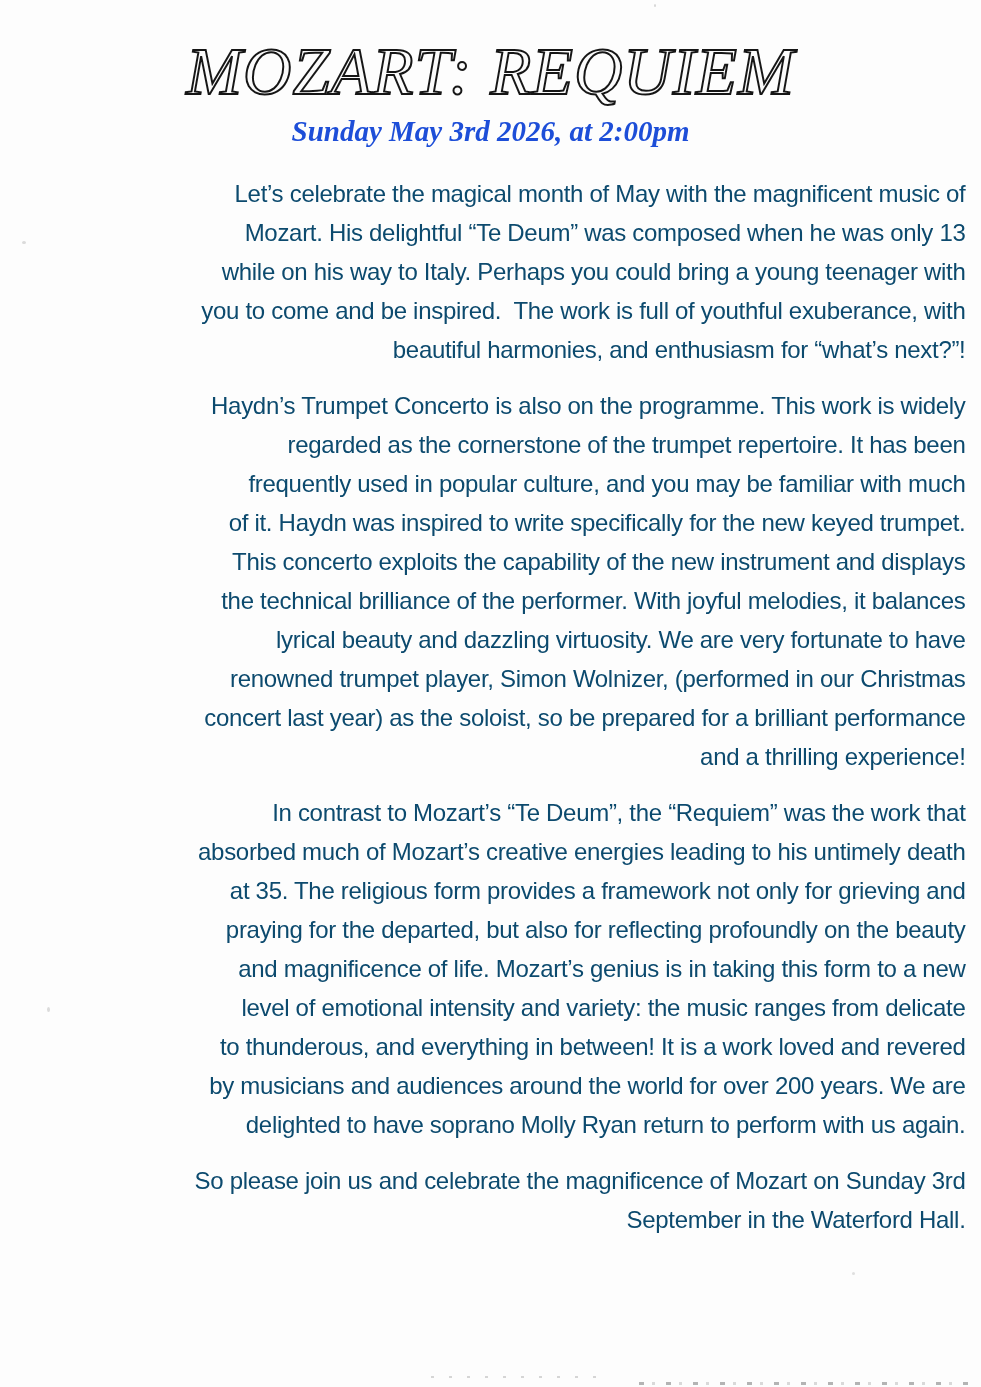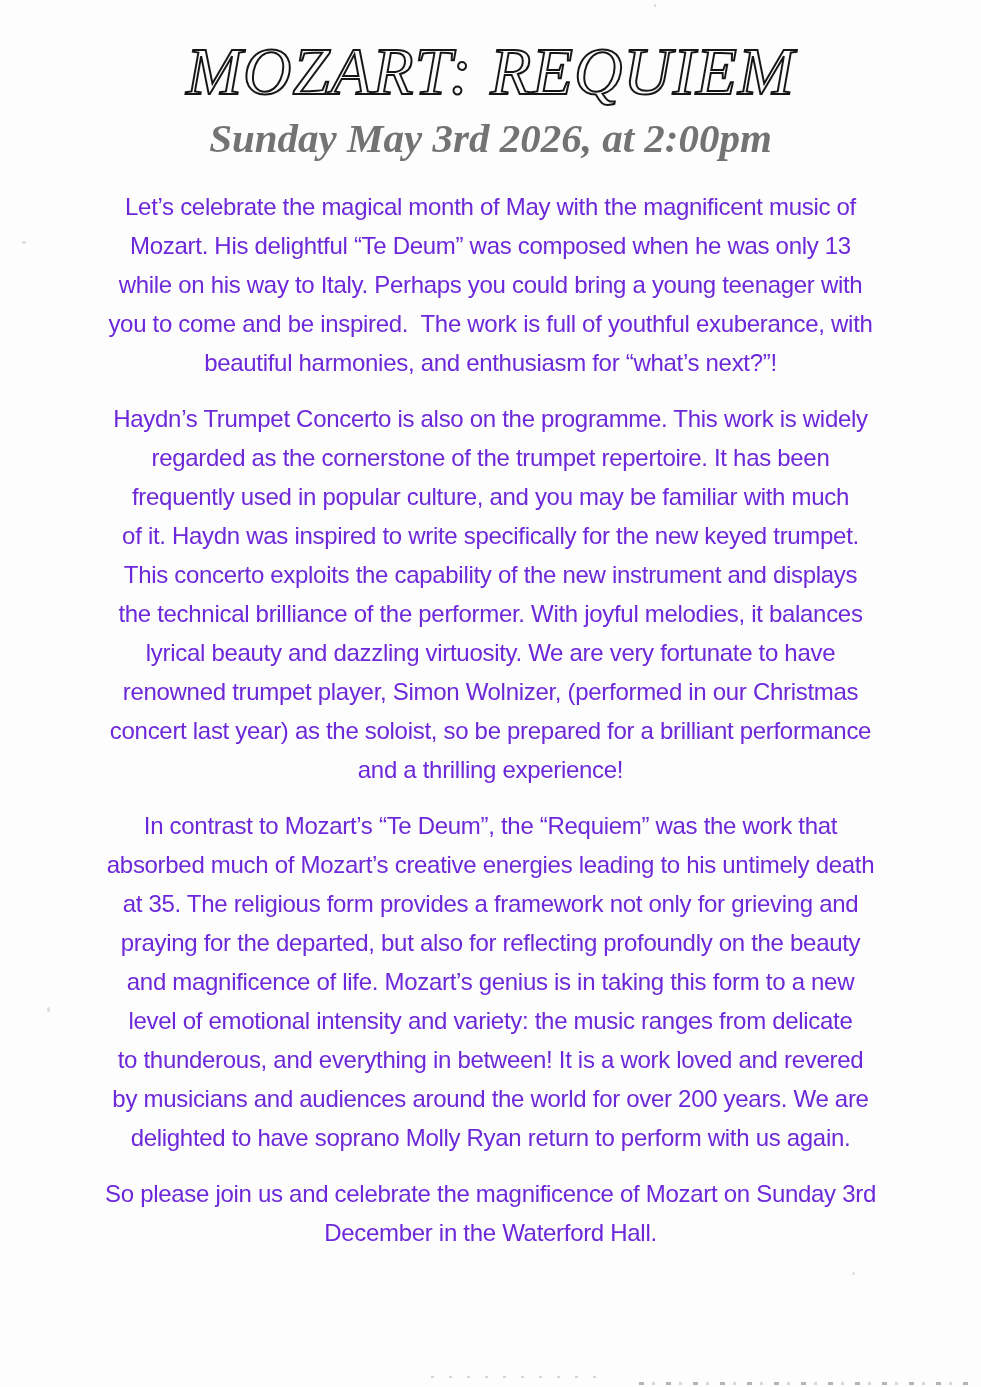--- a/index.html
+++ b/index.html
@@ -35,37 +35,37 @@
     -webkit-text-stroke: 2px #161616;
     -webkit-text-fill-color: #fbfbfb;
   }
   .doc-subtitle {
     margin: 0;
     margin-top: 10px;
     text-align: center;
     font-family: "Liberation Serif", serif;
     font-style: italic;
     font-weight: 700;
-    font-size: 41px;
+    font-size: 29px;
     line-height: 1.1;
-    color: #737373;
+    color: #1d4ed8;
   }
   .doc-body {
     width: 950px;
     margin: 26px auto 0 auto;
   }
   .doc-body p {
     margin: 4px 0 17px 0;
-    text-align: center;
+    text-align: right;
     white-space: pre-wrap;      
     font-size: 24px;
     line-height: 39px;
     letter-spacing: -0.3px;
     font-weight: 500;
-    color: #6d28d9;
+    color: #0c4a6e;
   }
   
   .speck {
     position: absolute;
     background: #9a9a9a;
     opacity: 0.55;
     pointer-events: none;
   }
   .speck-a { left: 22px;  top: 241px;  width: 4px;  height: 3px; border-radius: 50%; opacity: .35; }
   .speck-b { left: 47px;  top: 1007px; width: 3px;  height: 5px; border-radius: 50%; opacity: .35; }
@@ -124,21 +124,21 @@
     <p>In contrast to Mozart’s “Te Deum”, the “Requiem” was the work that
 absorbed much of Mozart’s creative energies leading to his untimely death
 at 35. The religious form provides a framework not only for grieving and
 praying for the departed, but also for reflecting profoundly on the beauty
 and magnificence of life. Mozart’s genius is in taking this form to a new
 level of emotional intensity and variety: the music ranges from delicate
 to thunderous, and everything in between! It is a work loved and revered
 by musicians and audiences around the world for over 200 years. We are
 delighted to have soprano Molly Ryan return to perform with us again.</p>
     <p>So please join us and celebrate the magnificence of Mozart on Sunday 3rd
-December in the Waterford Hall.</p>
+September in the Waterford Hall.</p>
   </div>
 
   <div class="speck speck-a"></div>
   <div class="speck speck-b"></div>
   <div class="speck speck-c"></div>
   <div class="speck speck-d"></div>
   <div class="scan-noise-bottom"></div>
   <div class="scan-noise-bottom2"></div>
 
 </div>

